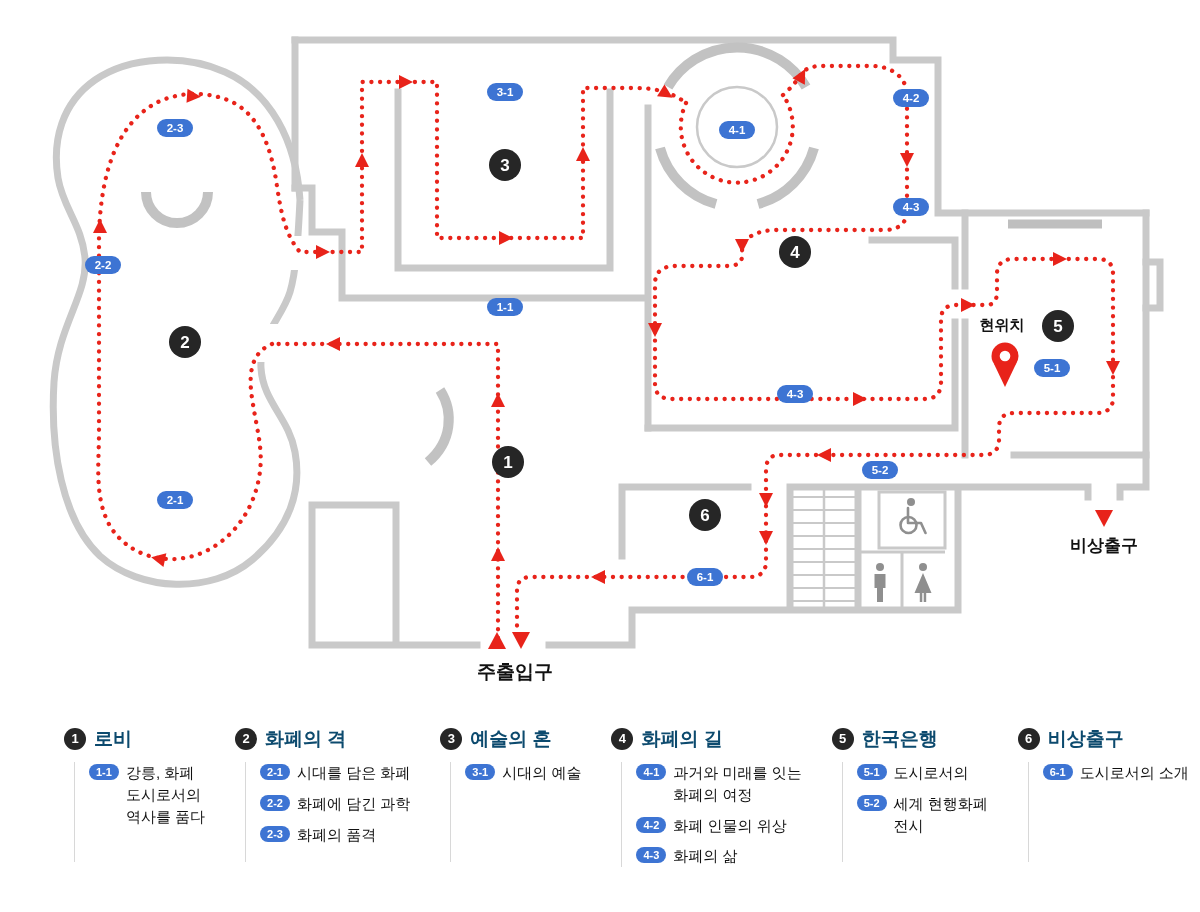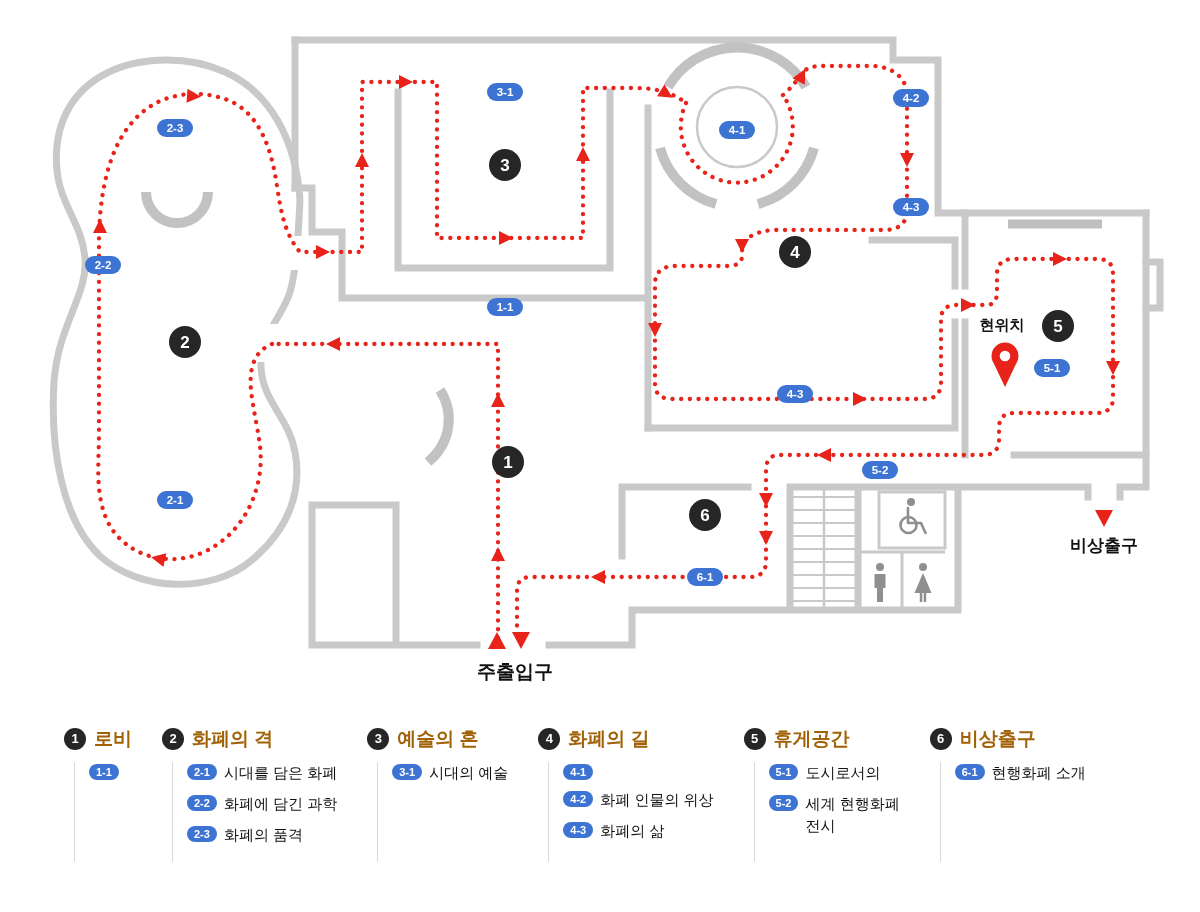--- a/index.html
+++ b/index.html
@@ -25,21 +25,21 @@
   .map-label{fill:#111111;font-weight:bold;text-anchor:middle;font-size:17px;}
   .map-label.big{font-size:19px;}
   .map-label.small{font-size:15px;}
   .facil{fill:#8f8f8f;}
   .facil-s{stroke:#8f8f8f;stroke-width:2.6;fill:none;stroke-linecap:round;stroke-linejoin:round;}
   
   .legend{display:flex;gap:30px;padding:26px 0 0 64px;}
   .lg-head{display:flex;align-items:center;}
   .lg-badge{display:inline-block;width:22px;height:22px;border-radius:50%;background:#262626;color:#fff;
             font-size:13px;font-weight:bold;line-height:22px;text-align:center;margin-right:8px;flex:0 0 auto;}
-  .lg-title{font-size:19px;font-weight:bold;color:#a16207;}
+  .lg-title{font-size:19px;font-weight:bold;color:#0c4a6e;}
   .lg-items{margin:10px 0 0 10px;border-left:1px solid #d8d8d8;padding-left:14px;display:flex;
             flex-direction:column;gap:9px;min-height:100px;}
   .lg-item{display:flex;align-items:flex-start;}
   .lg-pill{background:#3d74d3;color:#fff;font-size:11px;font-weight:bold;border-radius:9px;
            padding:2px 7px;margin-right:7px;margin-top:2px;white-space:nowrap;flex:0 0 auto;}
   .lg-text{font-size:15px;color:#111;white-space:pre-line;line-height:1.45;}
 </style>
 </head>
 <body>
 
@@ -262,20 +262,23 @@
   <div class="legend">
 
     <div class="lg-col">
       <div class="lg-head">
         <span class="lg-badge">1</span>
         <span class="lg-title">로비</span>
       </div>
       <div class="lg-items">
         <div class="lg-item">
           <span class="lg-pill">1-1</span>
+          <span class="lg-text">강릉, 화폐
+도시로서의
+역사를 품다</span>
         </div>
       </div>
     </div>
 
     <div class="lg-col">
       <div class="lg-head">
         <span class="lg-badge">2</span>
         <span class="lg-title">화폐의 격</span>
       </div>
       <div class="lg-items">
@@ -308,36 +311,38 @@
     </div>
 
     <div class="lg-col">
       <div class="lg-head">
         <span class="lg-badge">4</span>
         <span class="lg-title">화폐의 길</span>
       </div>
       <div class="lg-items">
         <div class="lg-item">
           <span class="lg-pill">4-1</span>
+          <span class="lg-text">과거와 미래를 잇는
+화폐의 여정</span>
         </div>
         <div class="lg-item">
           <span class="lg-pill">4-2</span>
           <span class="lg-text">화폐 인물의 위상</span>
         </div>
         <div class="lg-item">
           <span class="lg-pill">4-3</span>
           <span class="lg-text">화폐의 삶</span>
         </div>
       </div>
     </div>
 
     <div class="lg-col">
       <div class="lg-head">
         <span class="lg-badge">5</span>
-        <span class="lg-title">휴게공간</span>
+        <span class="lg-title">한국은행</span>
       </div>
       <div class="lg-items">
         <div class="lg-item">
           <span class="lg-pill">5-1</span>
           <span class="lg-text">도시로서의</span>
         </div>
         <div class="lg-item">
           <span class="lg-pill">5-2</span>
           <span class="lg-text">세계 현행화폐
 전시</span>
@@ -346,19 +351,19 @@
     </div>
 
     <div class="lg-col">
       <div class="lg-head">
         <span class="lg-badge">6</span>
         <span class="lg-title">비상출구</span>
       </div>
       <div class="lg-items">
         <div class="lg-item">
           <span class="lg-pill">6-1</span>
-          <span class="lg-text">현행화폐 소개</span>
+          <span class="lg-text">도시로서의 소개</span>
         </div>
       </div>
     </div>
 
   </div>
 </div>
 
 </body></html>

